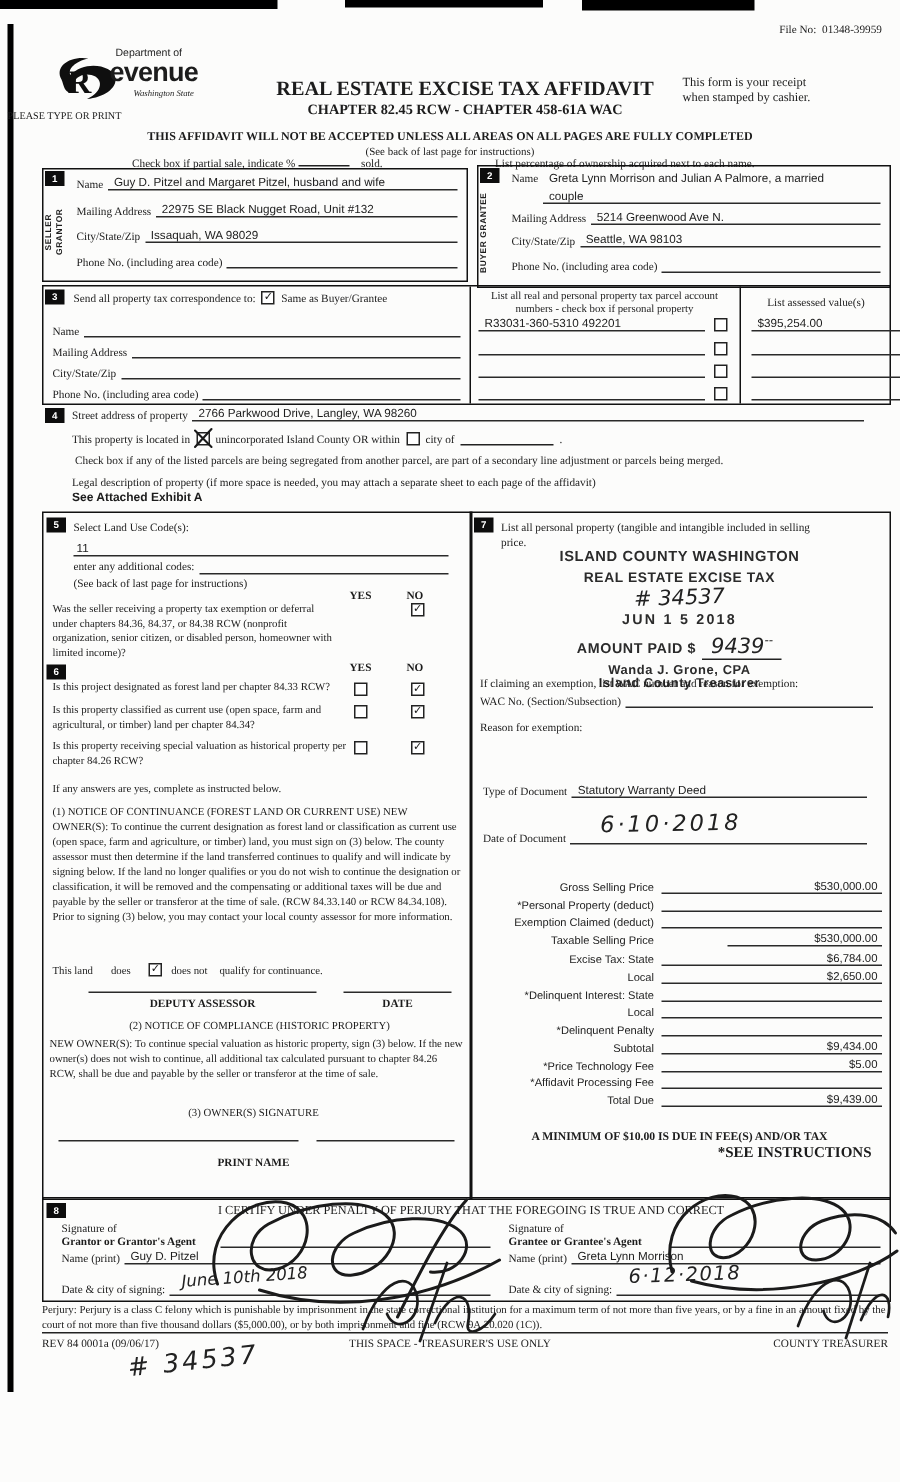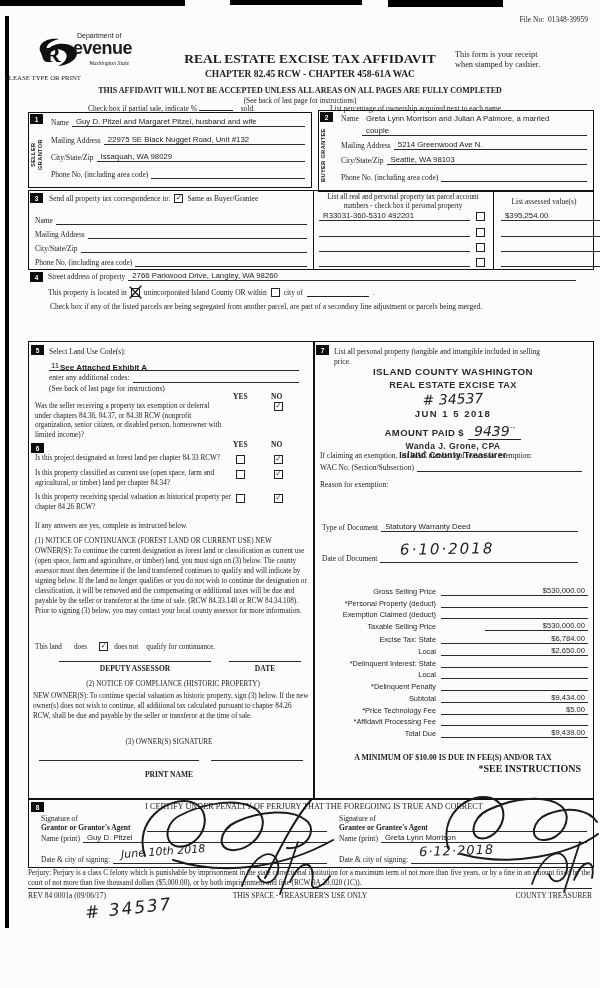--- a/index.html
+++ b/index.html
@@ -223,21 +223,22 @@
         <path d="M2,2 L13,13 M13,1 L2,13" stroke="#1a1a1a" stroke-width="1.4" fill="none" stroke-linecap="round"></path>
       </svg>
     </span>
     <span>unincorporated Island County OR within</span>
     <span class="cb"></span>
     <span>city of</span>
     <span style="display:inline-block;width:62px;border-bottom:1px solid #222;height:8px;"></span>
     <span>.</span>
   </div>
   <div class="abs lbl" style="left:50px;top:302px;width:540px;white-space:normal;">Check box if any of the listed parcels are being segregated from another parcel, are part of a secondary line adjustment or parcels being merged.</div>
-  <div class="abs fillv b" style="left:60px;top:327px;font-size:8px;margin-top:36px;">See Attached Exhibit A</div>
+  <div class="abs lbl" style="left:48px;top:317px;">Legal description of property (if more space is needed, you may attach a separate sheet to each page of the affidavit)</div>
+  <div class="abs fillv b" style="left:48px;top:327px;font-size:8px;">See Attached Exhibit A</div>
 
   <div class="abs box" style="left:28px;top:341px;width:285px;height:457px;">
     <div class="numbox abs" style="left:2px;top:3px;">5</div>
     <div class="abs lbl" style="left:20px;top:5px;">Select Land Use Code(s):</div>
     <div class="abs fillv" style="left:22px;top:19px;">11</div>
     <div class="line" style="left:20px;top:28px;width:250px;"></div>
     <div class="abs lbl" style="left:20px;top:31px;display:flex;width:250px;">
       <span>enter any additional codes:</span>
       <span class="fl"></span>
     </div>

